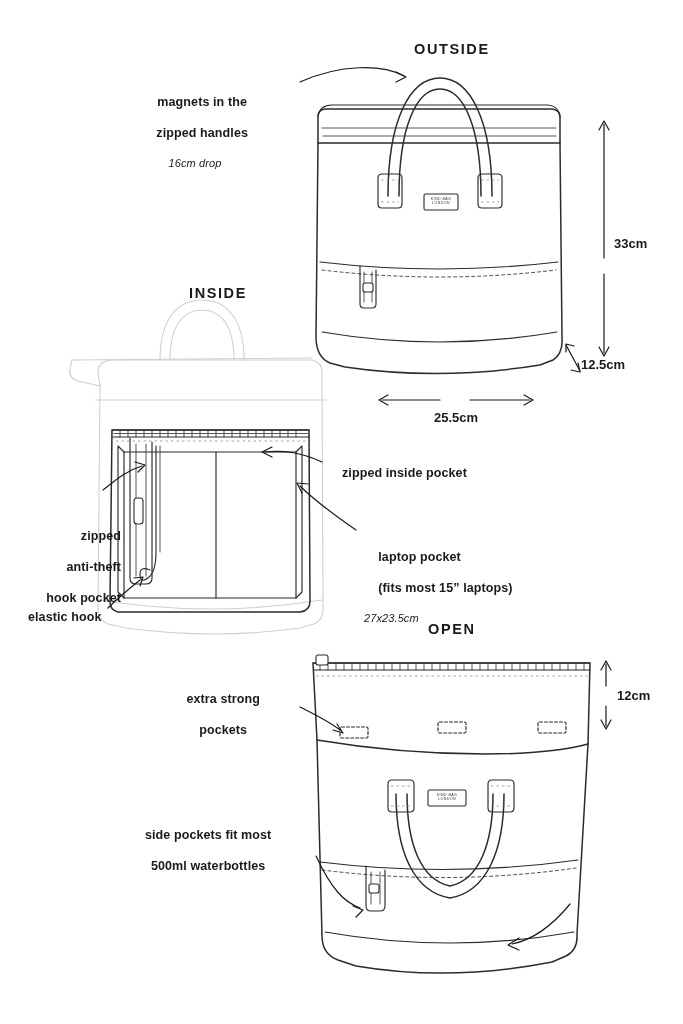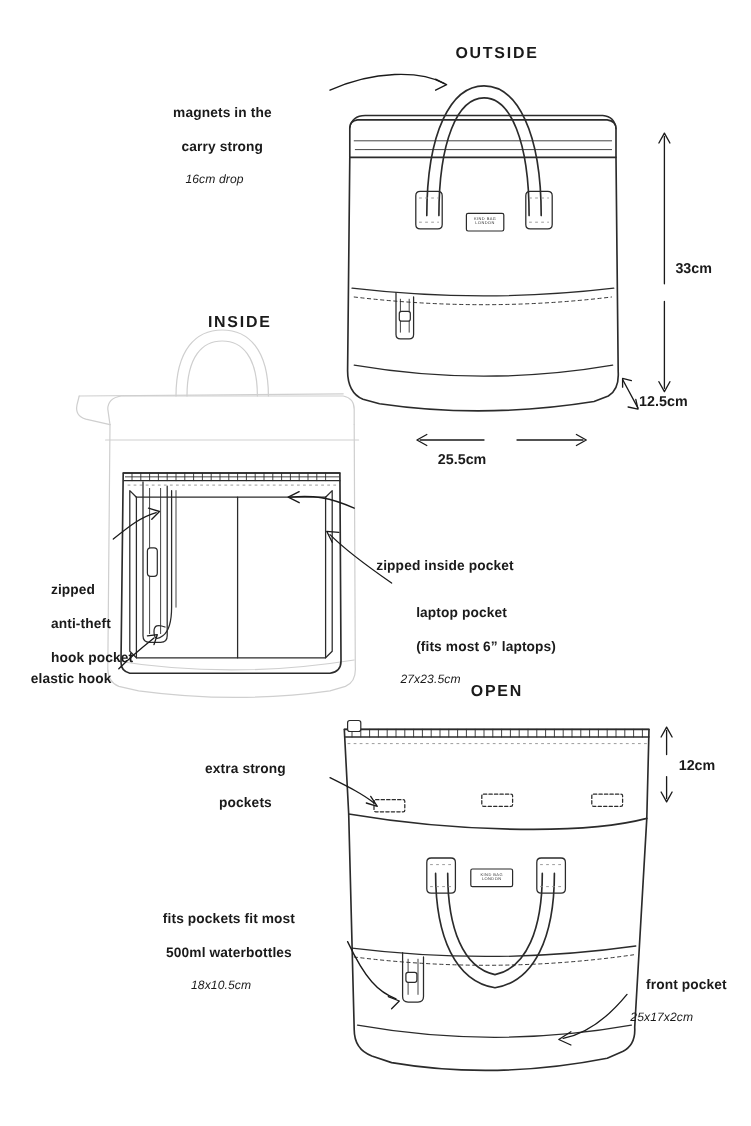--- a/index.html
+++ b/index.html
@@ -49,21 +49,21 @@
     display: block;
     font-weight: normal;
     font-style: italic;
     font-size: 11px;
   }
   .dim {
     font-size: 13px;
     font-weight: bold;
   }
   .right { text-align: center; }
-  .center { text-align: left; }
+  .center { text-align: center; }
   .left { text-align: left; }
   .brandtag {
     position: absolute;
     font-size: 3.6px;
     letter-spacing: 0.4px;
     text-align: center;
     color: #333;
     font-family: "Liberation Sans", sans-serif;
   }
 </style>
@@ -230,55 +230,50 @@
     <span>KIND BAG</span><br>
     <span>LONDON</span>
   </div>
 
   <div class="lbl section-title" style="left:414px; top:40px;">OUTSIDE</div>
   <div class="lbl section-title" style="left:189px; top:284px;">INSIDE</div>
   <div class="lbl section-title" style="left:428px; top:620px;text-align:center;">OPEN</div>
 
   <div class="lbl callout right" style="left:100px; top:79px; width:190px;">
     <span>magnets in the</span><br>
-    <span>carry strong</span>
+    <span>zipped handles</span>
     <span class="sub">16cm drop</span>
   </div>
 
   <div class="lbl dim" style="left:614px; top:236px;">33cm</div>
   <div class="lbl dim" style="left:581px; top:357px;">12.5cm</div>
   <div class="lbl dim center" style="left:398px; top:410px; width:116px;">25.5cm</div>
 
-  <div class="lbl callout left" style="left:342px; top:466px;margin-top:41px;">zipped inside pocket</div>
+  <div class="lbl callout left" style="left:342px; top:466px;">zipped inside pocket</div>
 
   <div class="lbl callout left" style="left:364px; top:534px;">
     <span>laptop pocket</span><br>
-    <span>(fits most 6” laptops)</span>
+    <span>(fits most 15” laptops)</span>
     <span class="sub">27x23.5cm</span>
   </div>
 
-  <div class="lbl callout left" style="left:32px; top:513px;">
+  <div class="lbl callout left" style="left:32px; top:513px;text-align:right;">
     <span>zipped</span><br>
     <span>anti-theft</span><br>
     <span>hook pocket</span>
   </div>
 
   <div class="lbl callout left" style="left:28px; top:610px;">elastic hook</div>
 
   <div class="lbl callout right" style="left:120px; top:676px; width:192px;">
     <span>extra strong</span><br>
     <span>pockets</span>
   </div>
 
   <div class="lbl dim" style="left:617px; top:688px;">12cm</div>
 
   <div class="lbl callout right" style="left:90px; top:812px; width:222px;">
-    <span>fits pockets fit most</span><br>
+    <span>side pockets fit most</span><br>
     <span>500ml waterbottles</span>
-    <span class="sub">18x10.5cm</span>
-  </div>
-
-  <div class="lbl callout left" style="left:573px; top:872px;">
-    <span>front pocket</span>
-    <span class="sub">25x17x2cm</span>
-  </div>
+  </div>
+
 
 </div>
 
 </body></html>

